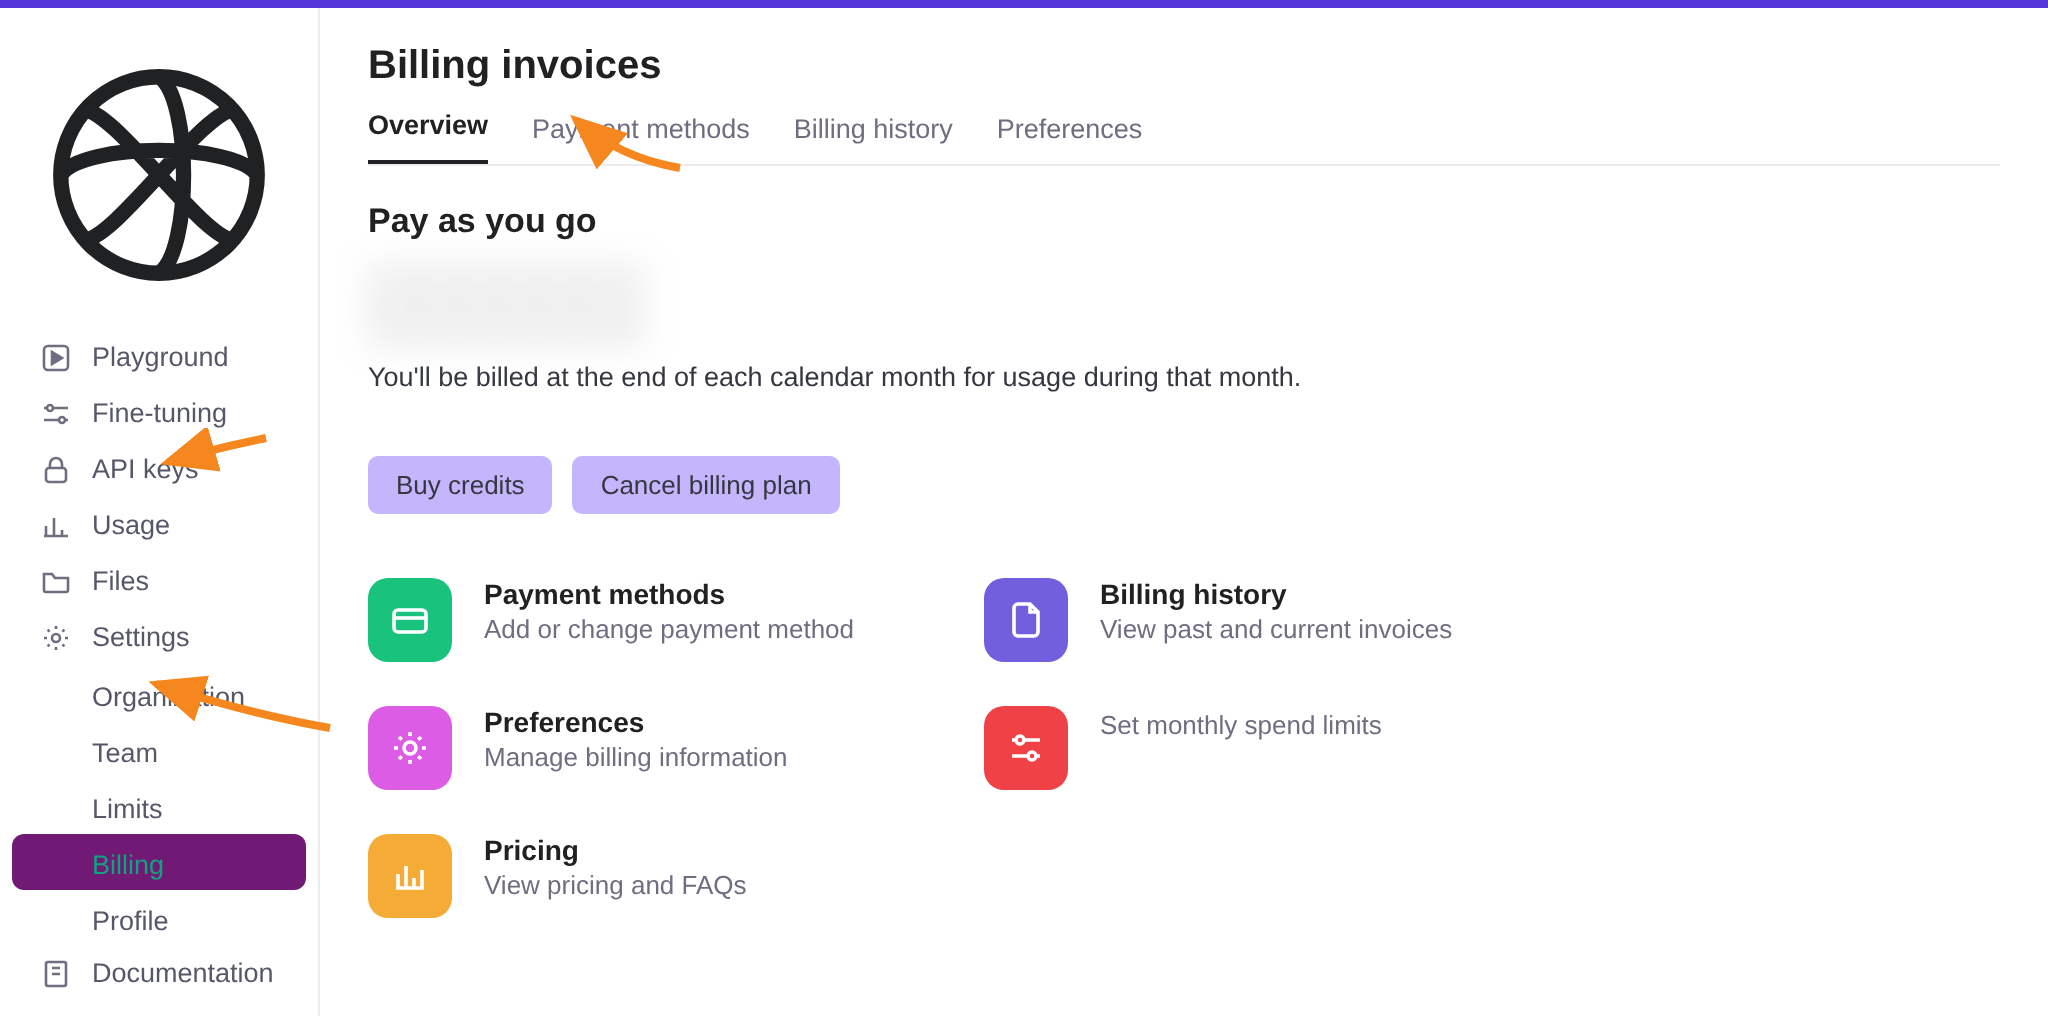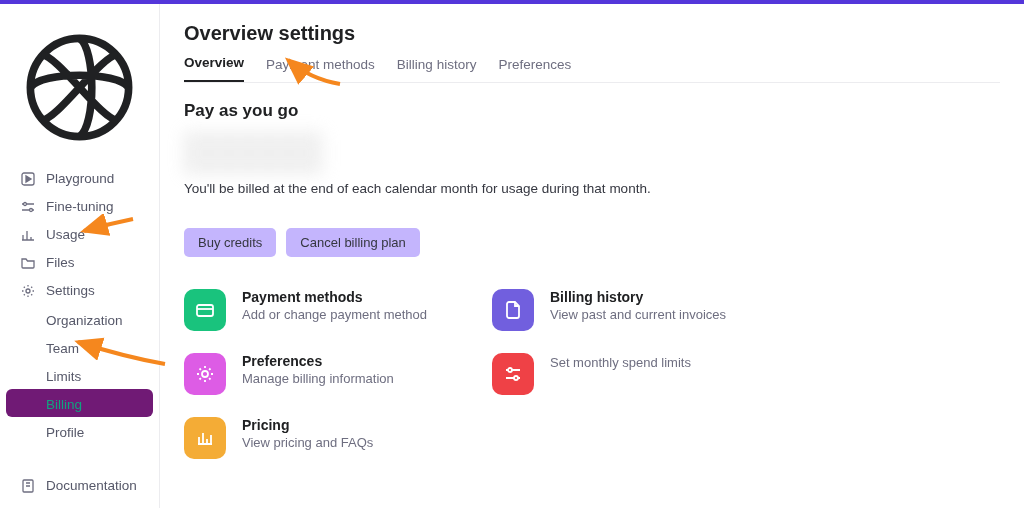--- a/index.html
+++ b/index.html
@@ -102,20 +102,29 @@
               <path d="M2 5h12M2 11h12"></path>
               <circle cx="5" cy="5" r="1.5" fill="#fff"></circle>
               <circle cx="11" cy="11" r="1.5" fill="#fff"></circle>
             </svg>
           </span>
         <span>Fine-tuning</span>
       </div>
       <div class="nav-item">
         <span class="icon">
             <svg viewBox="0 0 16 16" fill="none" stroke="currentColor" stroke-width="1.3">
+              <rect x="3" y="7" width="10" height="7" rx="1.5"></rect>
+              <path d="M5 7V5a3 3 0 016 0v2"></path>
+            </svg>
+          </span>
+        <span>API keys</span>
+      </div>
+      <div class="nav-item">
+        <span class="icon">
+            <svg viewBox="0 0 16 16" fill="none" stroke="currentColor" stroke-width="1.3">
               <path d="M3 13V8M7 13V4M11 13v-3M2 13h12"></path>
             </svg>
           </span>
         <span>Usage</span>
       </div>
       <div class="nav-item">
         <span class="icon">
             <svg viewBox="0 0 16 16" fill="none" stroke="currentColor" stroke-width="1.3">
               <path d="M2 4h4l1.5 2H14v6a1 1 0 01-1 1H3a1 1 0 01-1-1V4z"></path>
             </svg>
@@ -157,21 +166,21 @@
               <path d="M6 5h4M6 8h4"></path>
             </svg>
           </span>
         <span>Documentation</span>
       </div>
 
     </div>
   </aside>
 
   <main class="main">
-    <h1 class="page-title">Overview settings</h1>
+    <h1 class="page-title">Billing invoices</h1>
     <div class="tabs">
       <div class="tab active">Overview</div>
       <div class="tab">Payment methods</div>
       <div class="tab">Billing history</div>
       <div class="tab">Preferences</div>
     </div>
 
     <h2 class="section-title">Pay as you go</h2>
     <div class="redacted"></div>
     <p class="billing-note">You'll be billed at the end of each calendar month for usage during that month.</p>

